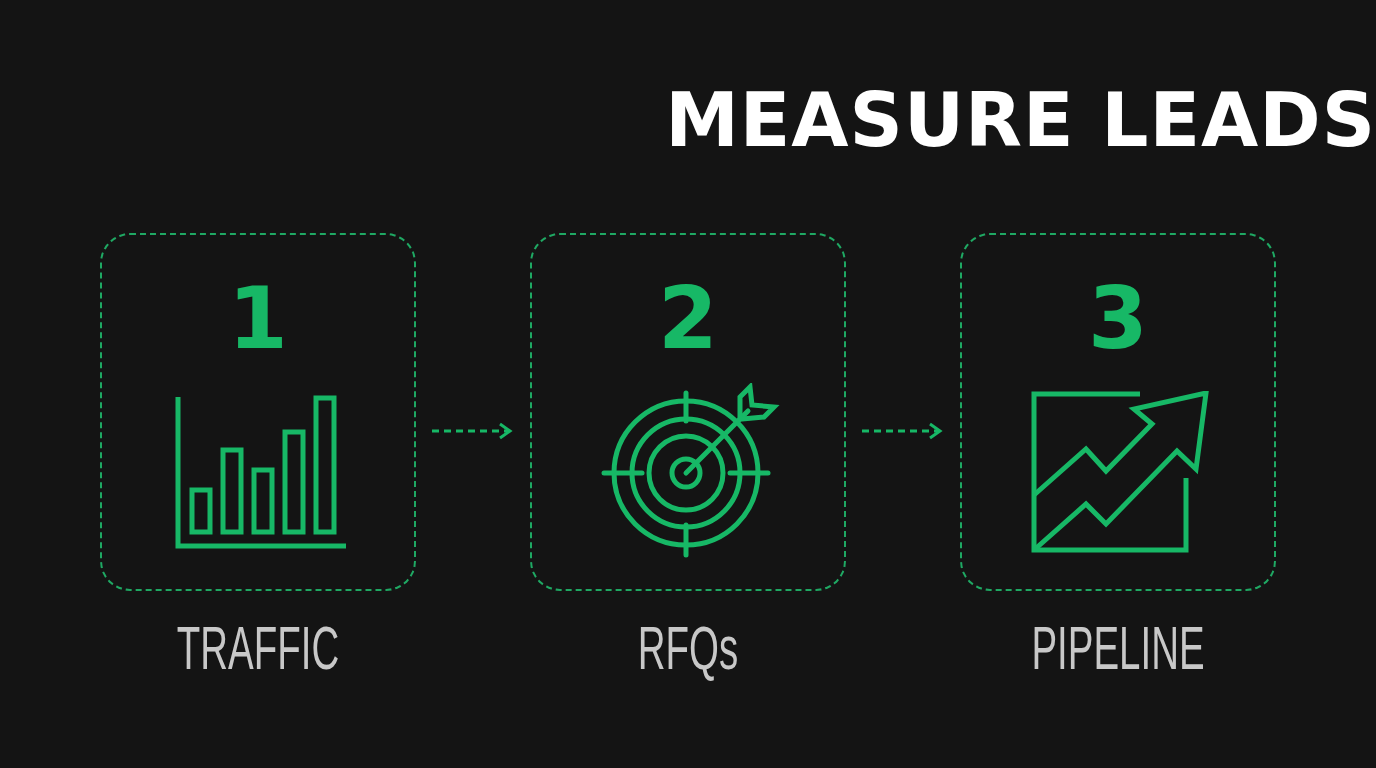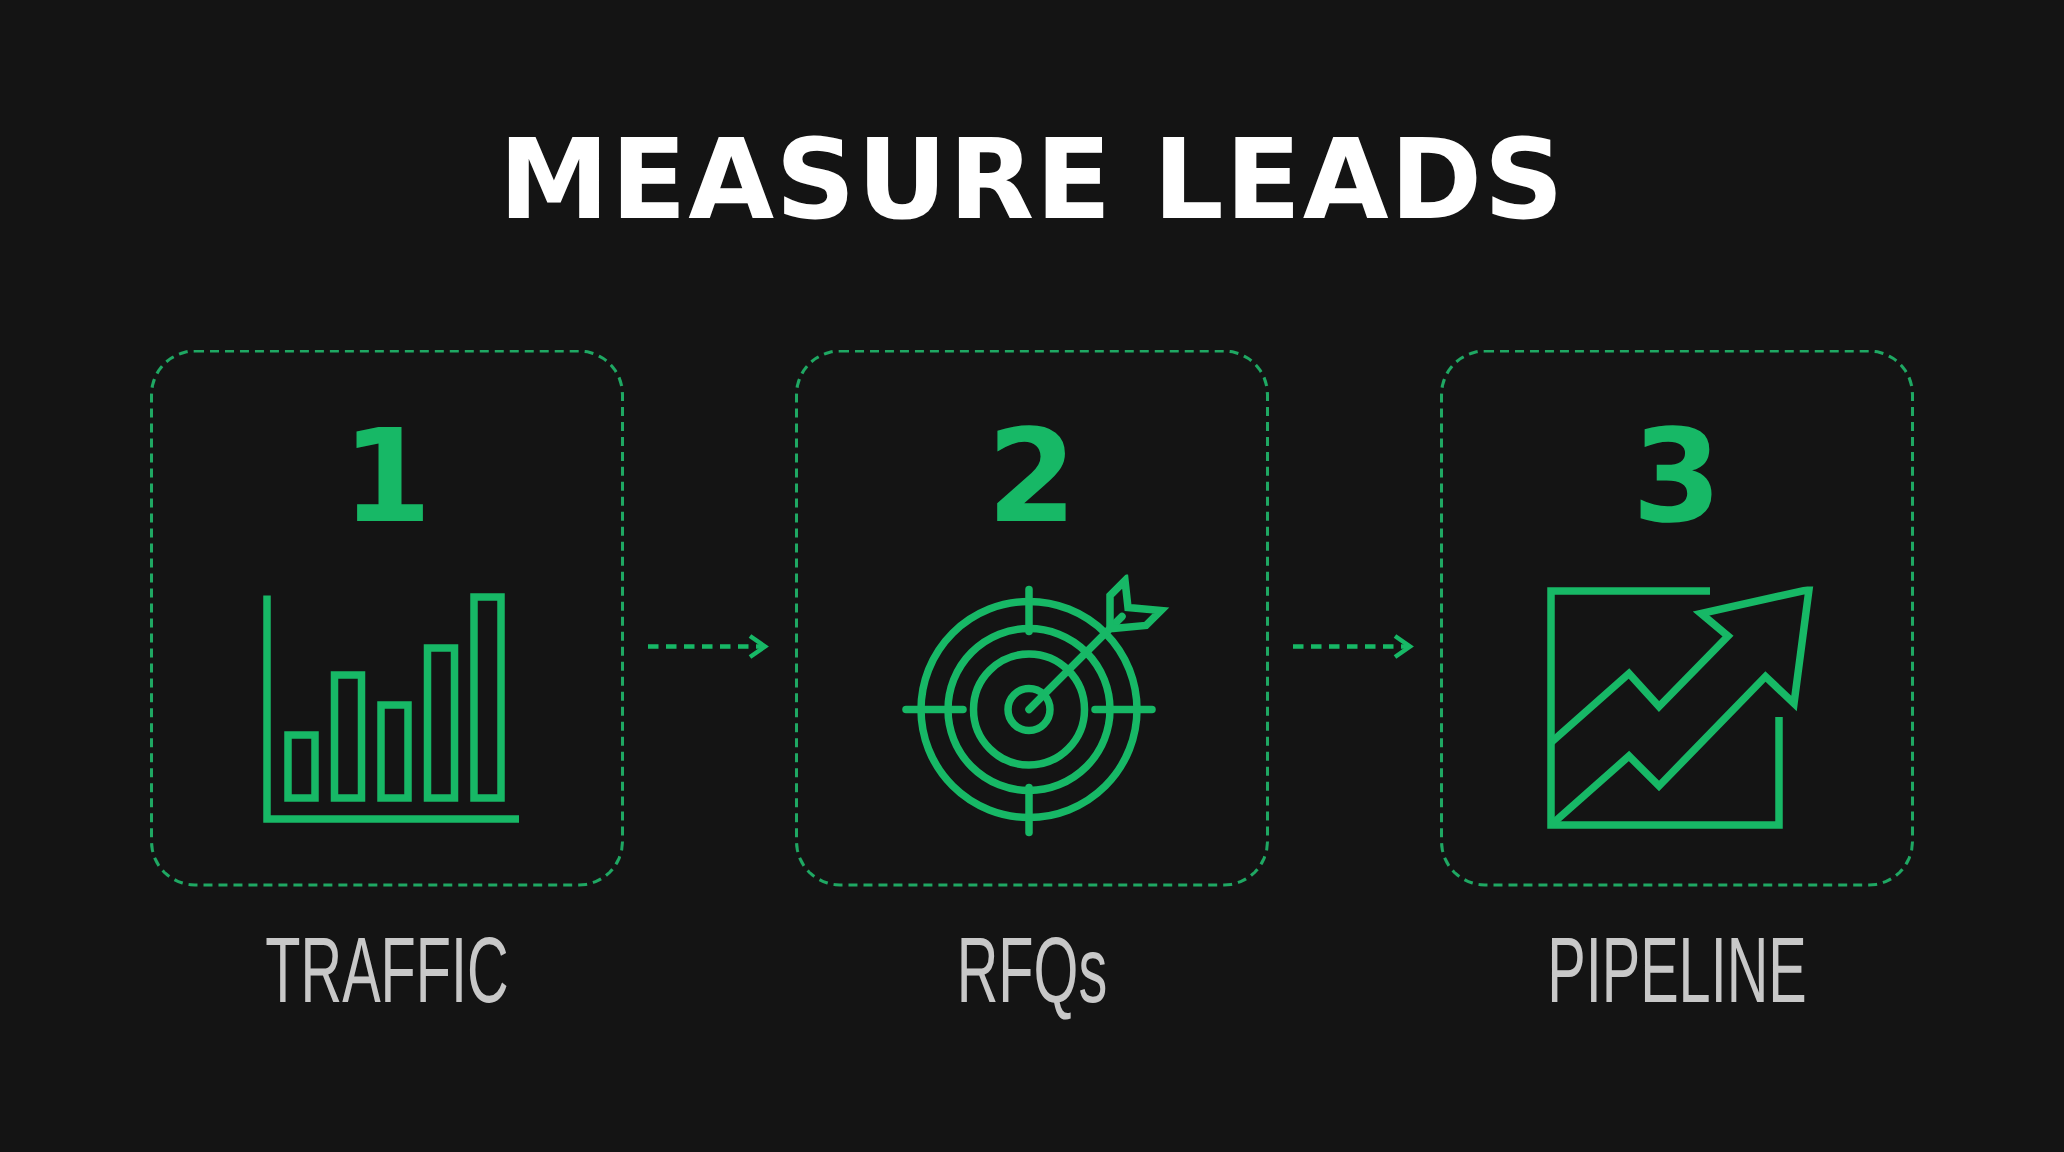--- a/index.html
+++ b/index.html
@@ -4,21 +4,21 @@
 <style>
   html, body { margin:0; padding:0; }
   body {
     width:1376px; height:768px; overflow:hidden;
     background:#141414;
     position:relative;
     font-family:"Liberation Sans", sans-serif;
   }
   .title {
     position:absolute; left:0; top:78px; width:1376px;
-    text-align:center;
+    text-align:right;
     color:#ffffff;
     font-family:"DejaVu Sans", sans-serif;
     font-weight:bold;
     font-size:74px;
     letter-spacing:1px;
     line-height:84px;
   }
   .card {
     position:absolute;
     top:233px;

